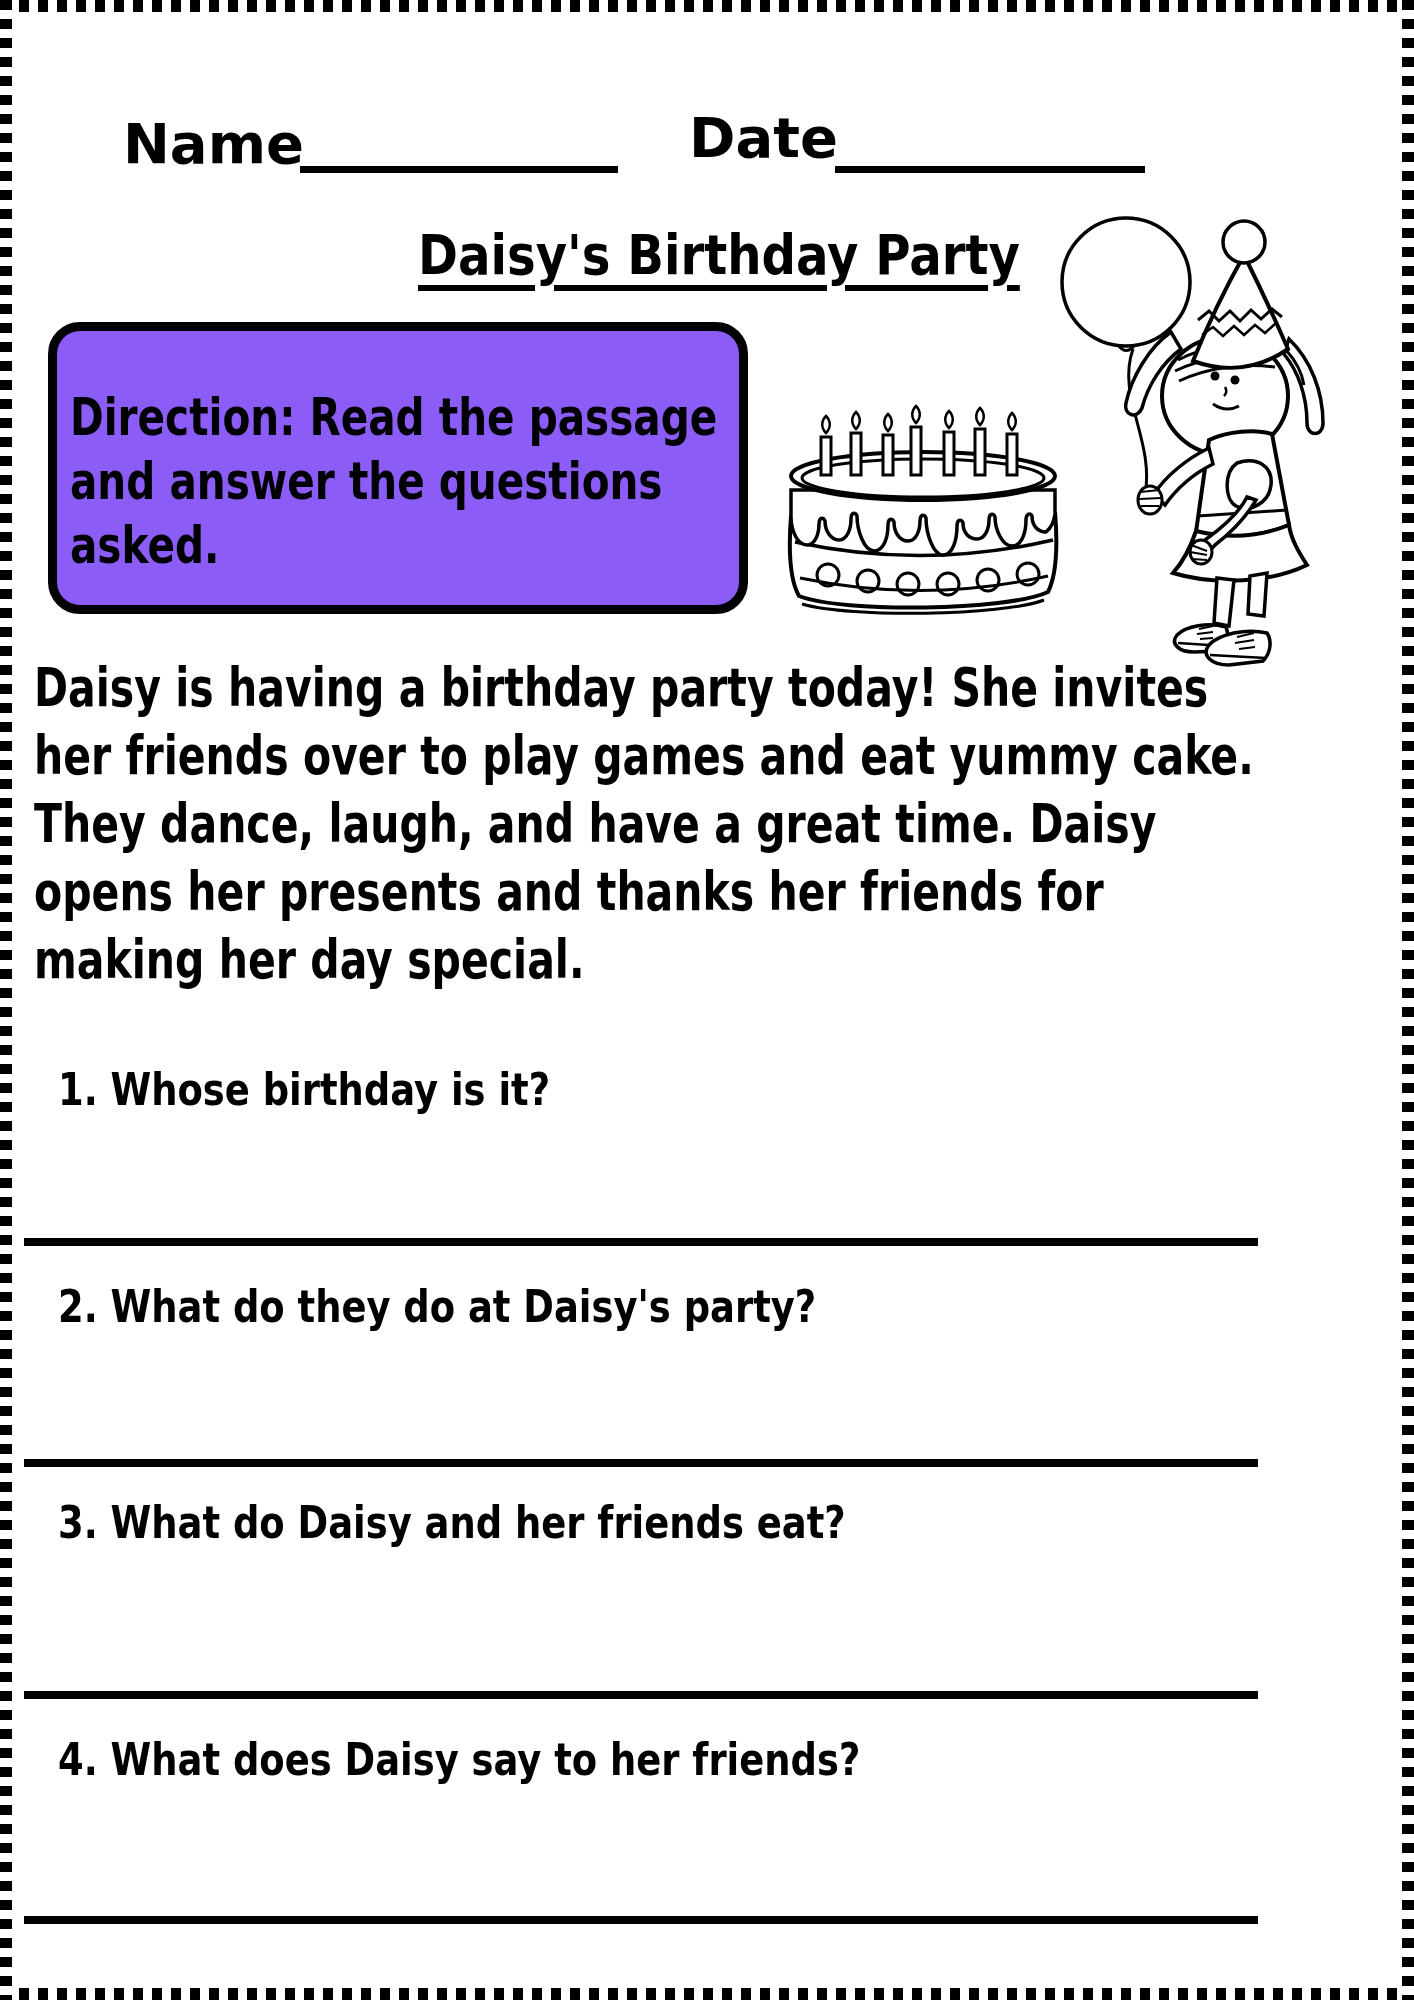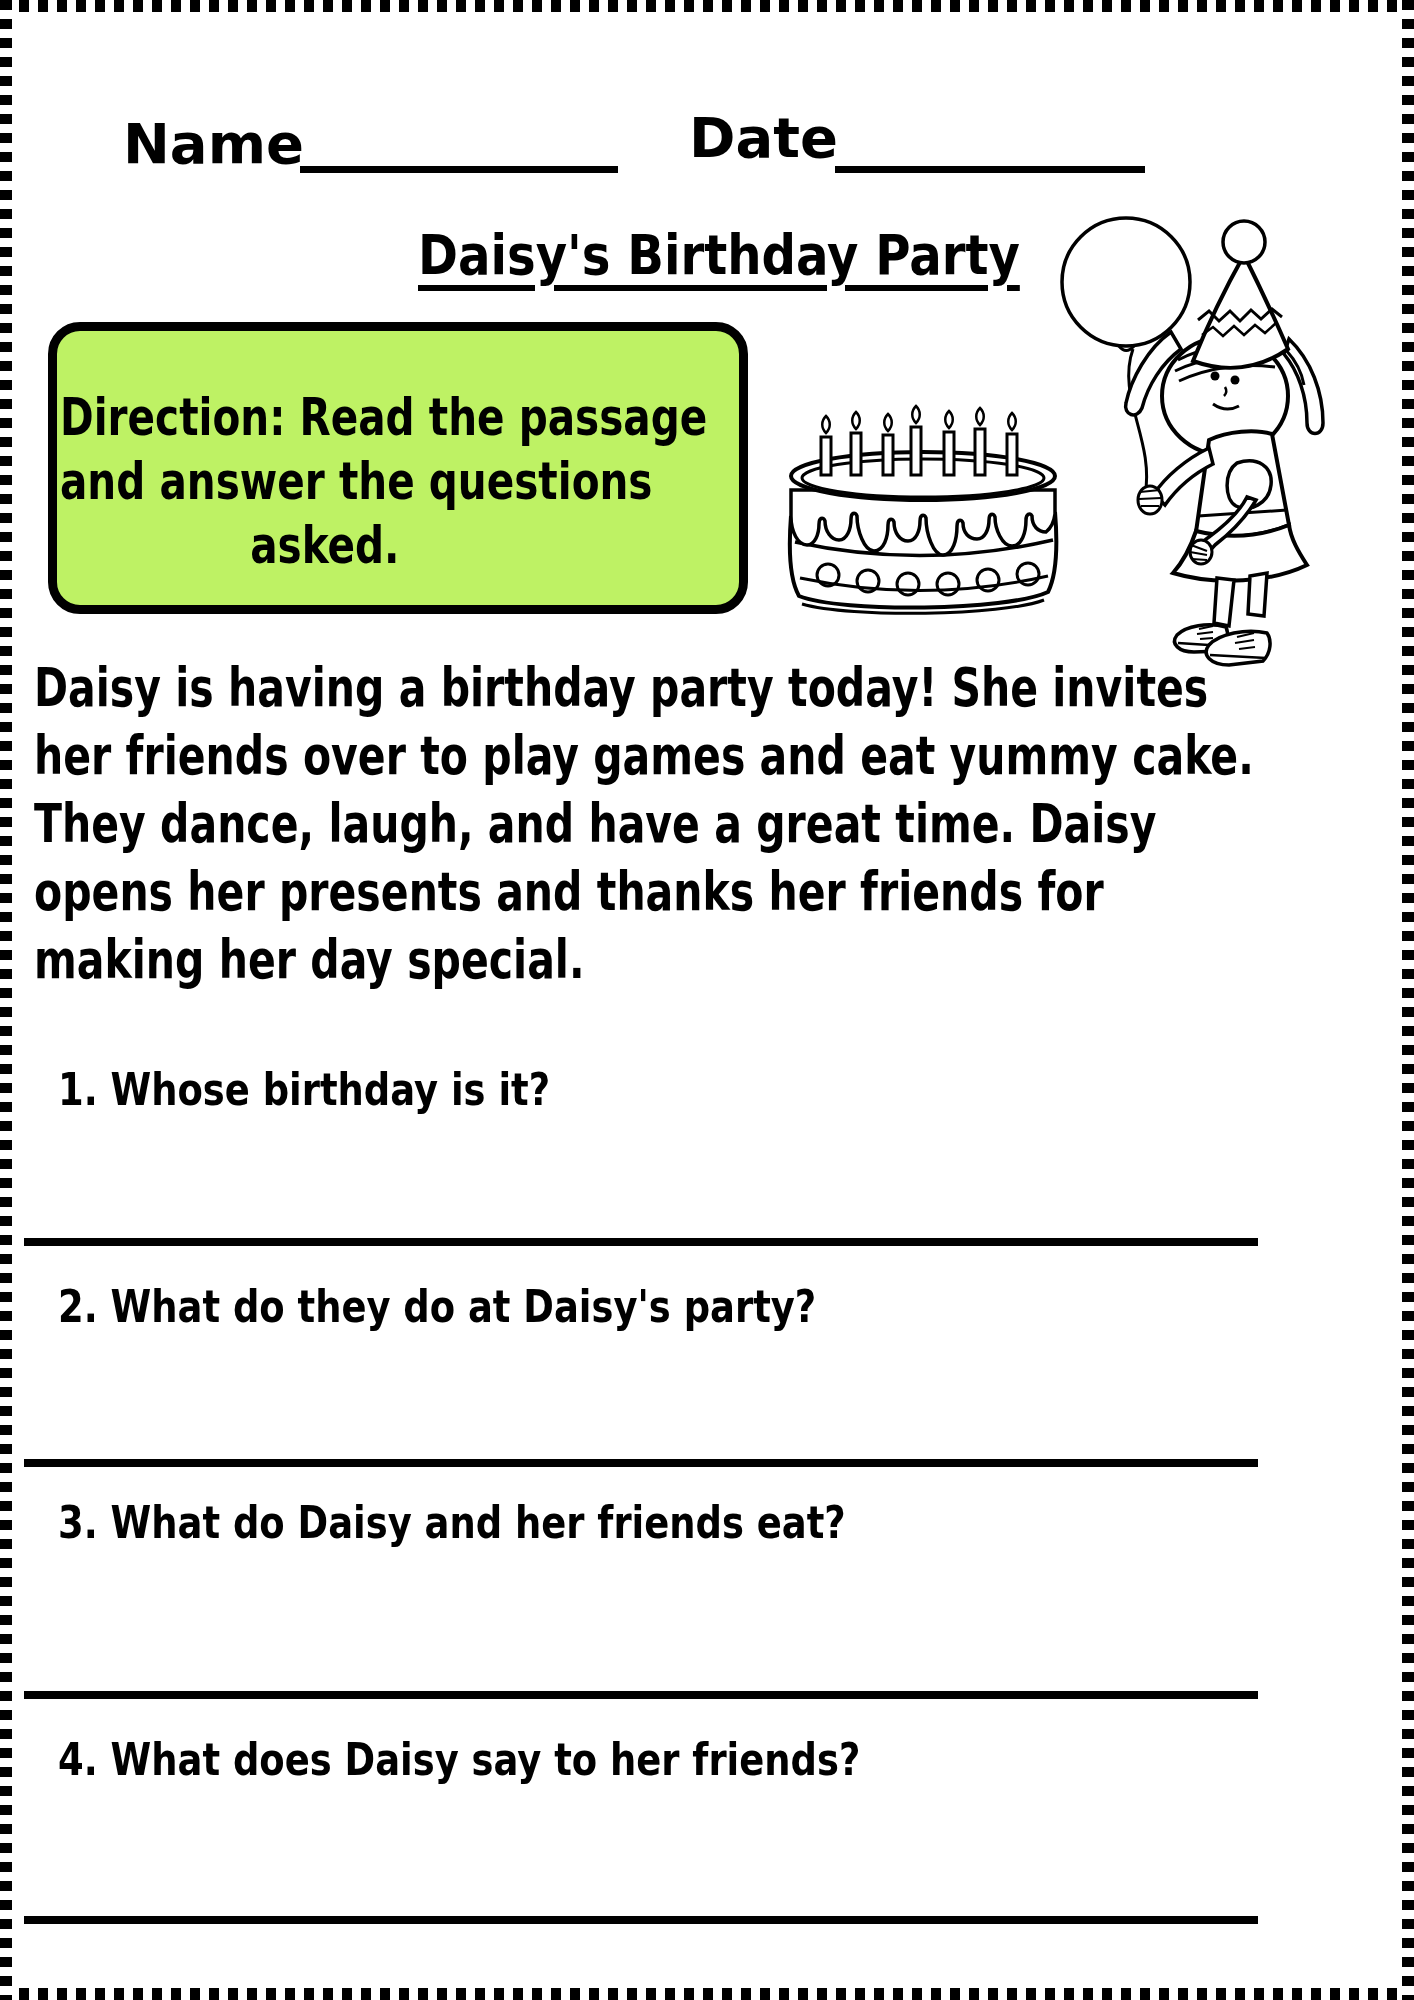--- a/index.html
+++ b/index.html
@@ -22,23 +22,22 @@
   .blank { position:absolute; height:7px; background:#000; }
 
   .title {
     position:absolute; left:418px; top:222px; font-size:56px; font-weight:700;
     white-space:nowrap; transform:scaleX(0.86); transform-origin:0 0;
     text-decoration:underline; text-decoration-thickness:6px; text-underline-offset:11px;
   }
 
   .dirbox {
     position:absolute; left:48px; top:322px; width:700px; height:292px;
-    border:9px solid #000; border-radius:32px; background:#bef264;
-    padding:54px 0 0 3px;
-    text-align:center;
+    border:9px solid #000; border-radius:32px; background:#8b5cf6;
+    padding:54px 0 0 13px;
   }
   .dirline { font-size:52px; font-weight:700; line-height:64px; white-space:nowrap;
     transform:scaleX(0.78); transform-origin:0 0; }
 
   .passage { position:absolute; left:34px; top:654px; }
   .pline { font-size:54px; font-weight:700; line-height:68px; white-space:nowrap;
     transform:scaleX(0.76); transform-origin:0 0; }
 
   .question { position:absolute; left:58px; font-size:45px; font-weight:700;
     line-height:48px; white-space:nowrap; transform:scaleX(0.82); transform-origin:0 0; }

